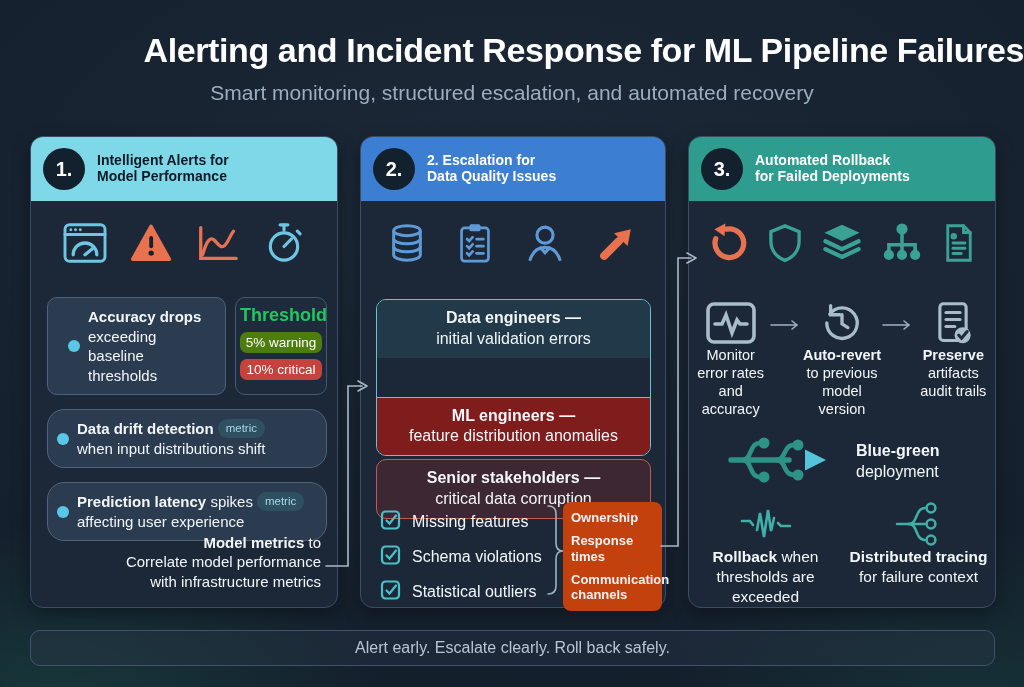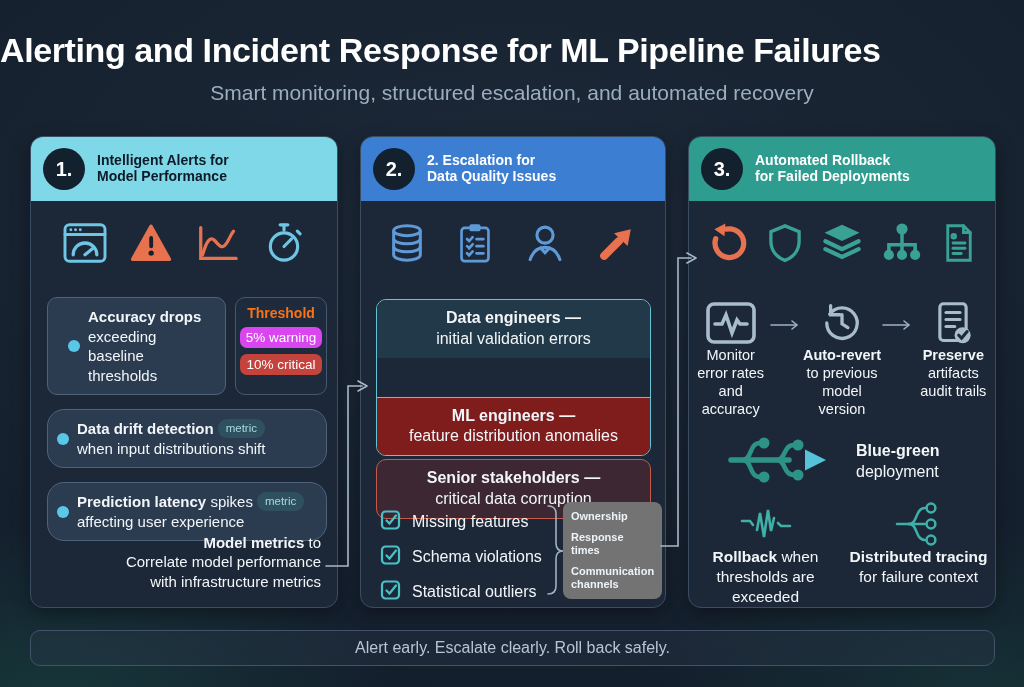--- a/index.html
+++ b/index.html
@@ -8,21 +8,21 @@
     position: relative;
     overflow: hidden;
     font-family: "Liberation Sans", sans-serif;
     background:
       radial-gradient(520px 280px at 5% 103%, rgba(31,95,84,0.42), rgba(31,95,84,0) 65%),
       radial-gradient(520px 280px at 97% 103%, rgba(31,95,84,0.32), rgba(31,95,84,0) 65%),
       radial-gradient(1200px 720px at 50% 32%, #1d2938 0%, #15202e 58%, #0d1722 100%);
   }
   .page-title {
     position: absolute; top: 31px; left: 0; right: 0;
-    text-align: left; color: #ffffff; font-size: 34px; font-weight: bold; letter-spacing: -0.4px;
+    text-align: right; color: #ffffff; font-size: 34px; font-weight: bold; letter-spacing: -0.4px;
   }
   .page-subtitle {
     position: absolute; top: 81px; left: 0; right: 0;
     text-align: center; color: #9caebd; font-size: 21px;
   }
   .panel {
     position: absolute; top: 136px; height: 472px;
     background: #1c2838; border: 1px solid #3b4d63; border-radius: 13px;
     box-shadow: 0 6px 18px rgba(0,0,0,0.35);
   }
@@ -55,44 +55,44 @@
     padding: 9px 10px 9px 9px; display: flex; align-items: center; gap: 8px;
     color: #f2f6f9; font-size: 15px; line-height: 1.3;
   }
   .row1 .alert-card { flex: 1; padding-left: 20px; }
   .alert-full { margin: 14px 10px 0 16px; border-radius: 17px; }
   .bullet { width: 12px; height: 12px; min-width: 12px; border-radius: 50%; background: #59c7e8; }
   .threshold-box {
     width: 92px; min-width: 92px; background: #1e2b3d; border: 1px solid #46586f;
     border-radius: 10px; padding: 7px 4px; text-align: center;
   }
-  .threshold-label { color: #f97316; font-weight: bold; font-size: 14px; }
+  .threshold-label { color: #22c55e; font-weight: bold; font-size: 18px; }
   .badge-warning, .badge-critical { margin-top: 6px; color: #fff; border-radius: 7px; font-size: 13.5px; padding: 3px 3px; }
-  .badge-warning { background: #d946ef; }
+  .badge-warning { background: #4d7c0f; }
   .badge-critical { background: #c4433d; }
   .metric-badge {
     display: inline-block; background: #2f505e; color: #a5d9e4; font-size: 11.5px;
     padding: 2px 8px; border-radius: 9px; font-weight: normal; vertical-align: 2px; margin-left: 4px;
   }
   .note { position: absolute; right: 16px; bottom: 16px; text-align: right; color: #f2f6f9; font-size: 15px; line-height: 1.3; }
 
   
   .tier-wrap { margin: 30px 14px 0 15px; }
   .tier-cyan { border: 1.5px solid #62c4d6; border-radius: 10px; overflow: hidden; }
   .tier { text-align: center; padding: 8px 6px; color: #f2f6f9; font-size: 16px; line-height: 1.3; }
   .tier1 { background: #22394a; }
   .tier2 { background: #7f1d1d; border-top: 1.5px solid #62c4d6; margin-top: 39px; }
   .tier-red { margin-top: 3px; border: 1.5px solid #c65947; background: #3c2732; border-radius: 10px; }
   .role { font-weight: bold; }
   .checklist { position: absolute; left: 19px; top: 372px; }
   .check-item { display: flex; align-items: center; gap: 10px; margin-bottom: 9px; color: #f2f6f9; font-size: 16px; }
   .side-box {
     position: absolute; left: 202px; top: 365px; width: 99px;
-    background: #737373; border-radius: 8px; padding: 8px 8px;
-    color: #eef3f7; font-size: 11px; font-weight: bold; line-height: 1.18;
+    background: #c2410c; border-radius: 8px; padding: 8px 8px;
+    color: #eef3f7; font-size: 13px; font-weight: bold; line-height: 1.18;
   }
   .side-box .sb-item { margin-bottom: 8px; }
   .side-box .sb-item:last-child { margin-bottom: 0; }
 
   
   .flow-row { display: flex; justify-content: center; align-items: flex-start; margin-top: 30px; padding: 0 2px; }
   .flow-col { width: 96px; text-align: center; color: #f2f6f9; font-size: 14.5px; line-height: 1.24; }
   .flow-icon { height: 48px; display: flex; align-items: center; justify-content: center; }
   .flow-cap { margin-top: 0; }
   .flow-arrow { margin-top: 20px; width: 32px; display: flex; justify-content: center; }

